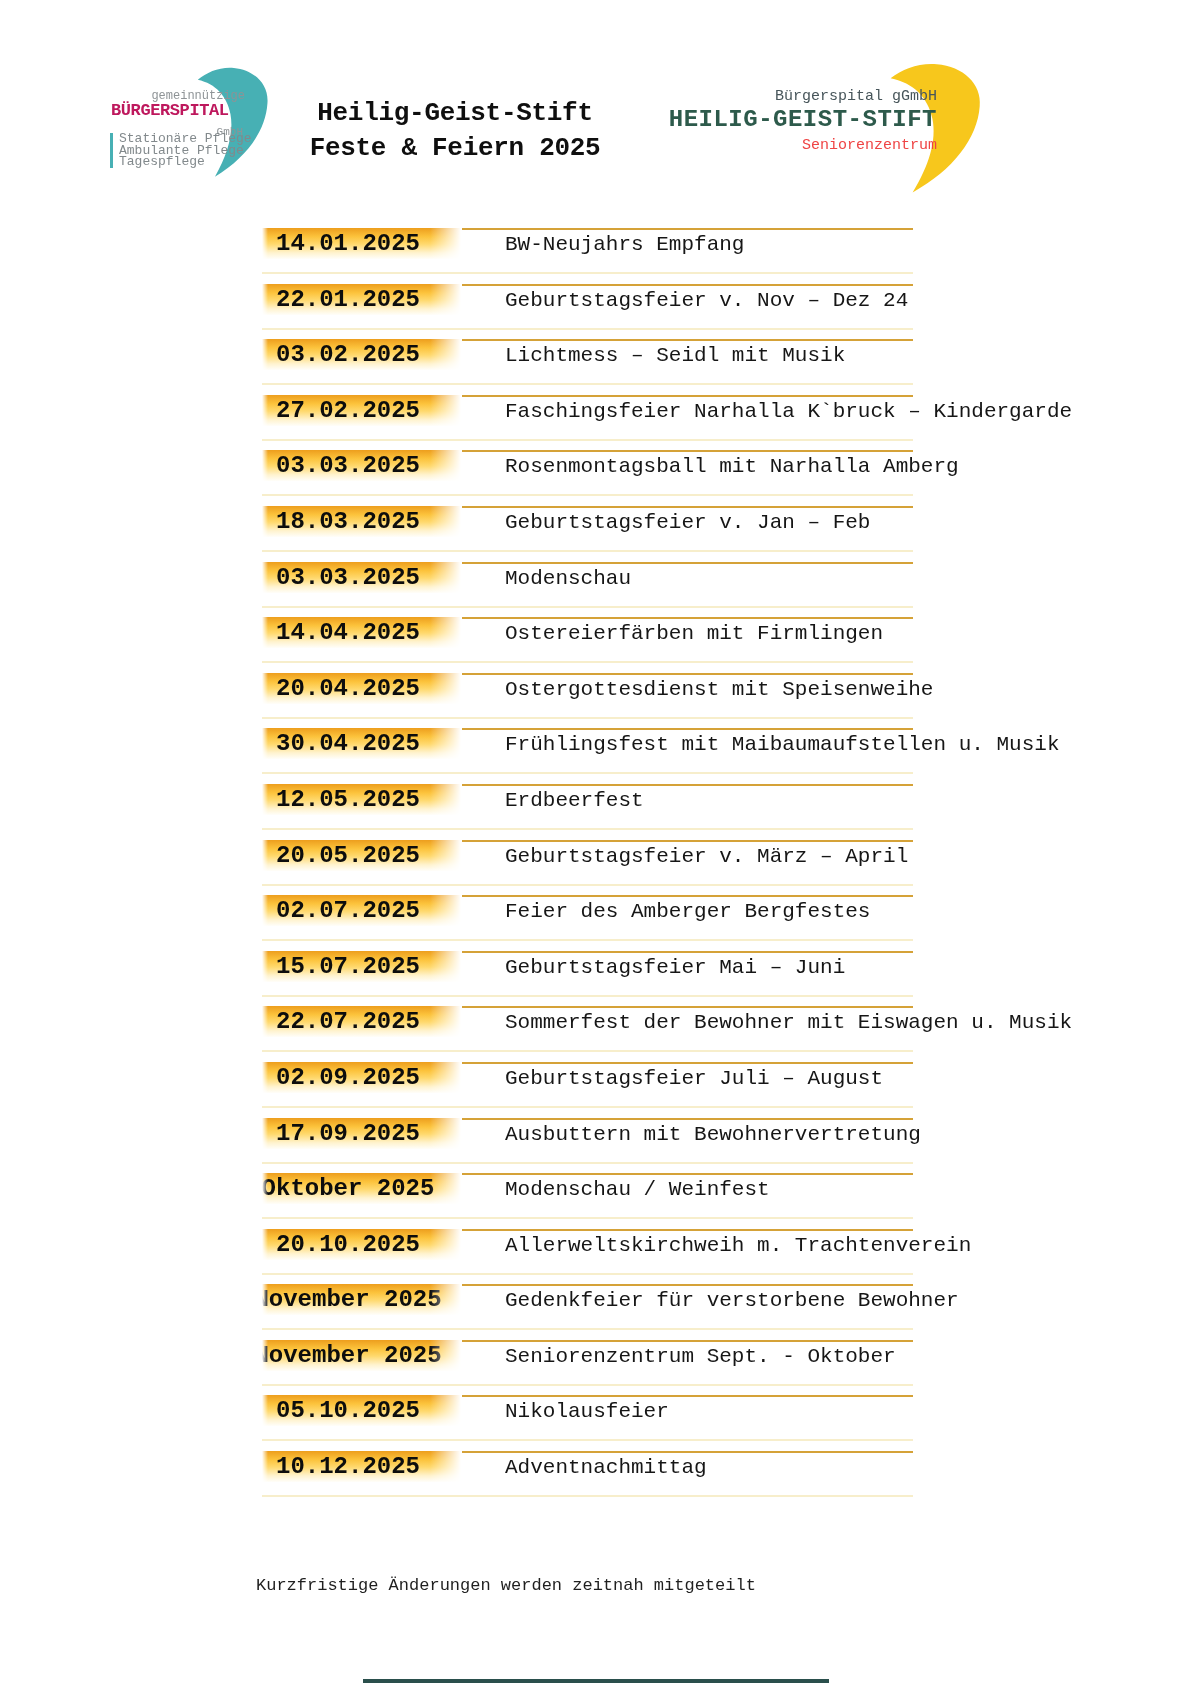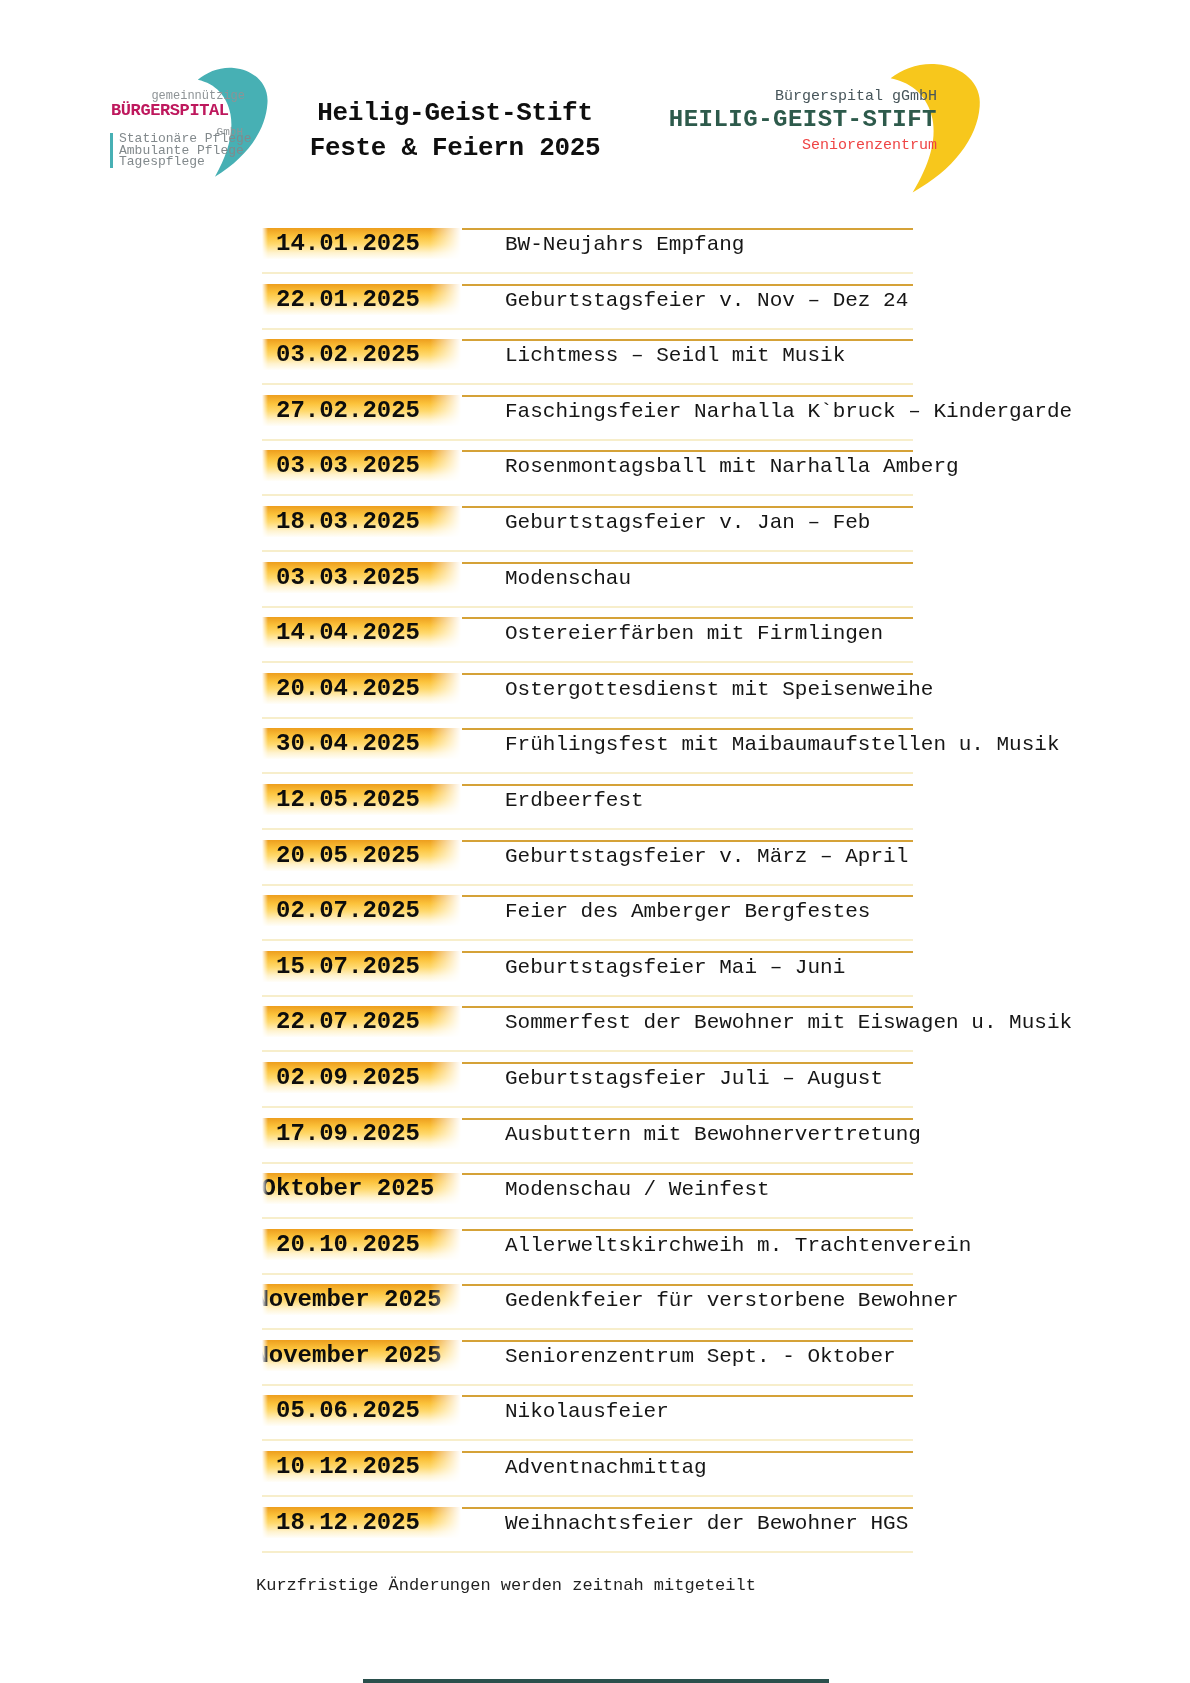--- a/index.html
+++ b/index.html
@@ -226,36 +226,30 @@
 
     <div class="row">
       <span class="topline"></span>
       <span class="datebox">November 2025</span>
       <span class="event">Seniorenzentrum Sept. - Oktober</span>
       <span class="hairline"></span>
     </div>
 
     <div class="row">
       <span class="topline"></span>
-      <span class="datebox">05.06.2025</span>
+      <span class="datebox">05.10.2025</span>
       <span class="event">Nikolausfeier</span>
       <span class="hairline"></span>
     </div>
 
     <div class="row">
       <span class="topline"></span>
       <span class="datebox">10.12.2025</span>
       <span class="event">Adventnachmittag</span>
       <span class="hairline"></span>
     </div>
 
-    <div class="row">
-      <span class="topline"></span>
-      <span class="datebox">18.12.2025</span>
-      <span class="event">Weihnachtsfeier der Bewohner HGS</span>
-      <span class="hairline"></span>
-    </div>
   </main>
 
   <div class="footer-note">Kurzfristige Änderungen werden zeitnah mitgeteilt</div>
   <div class="bottom-bar"></div>
 
 </div>
 
 </body></html>

